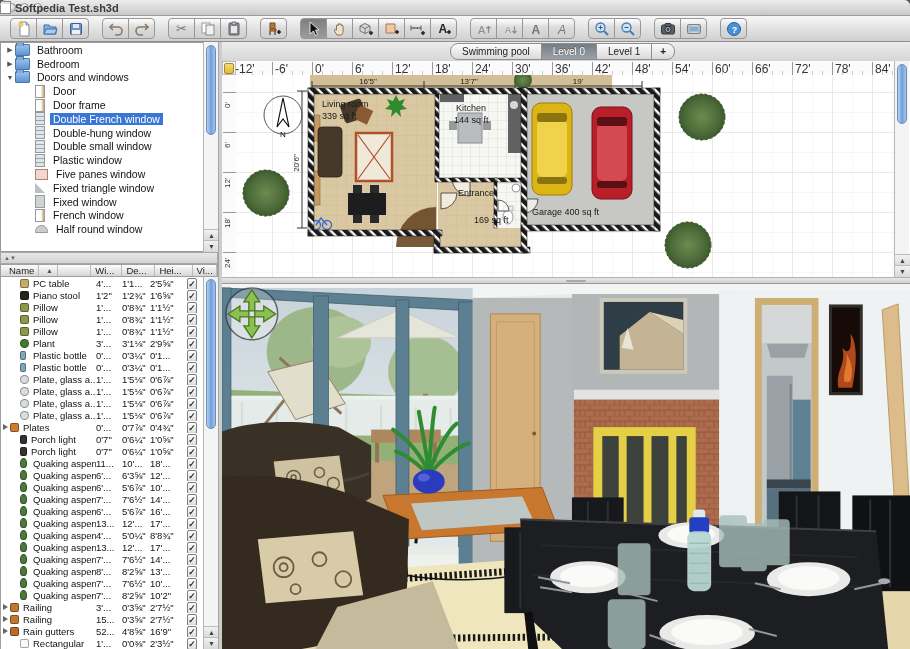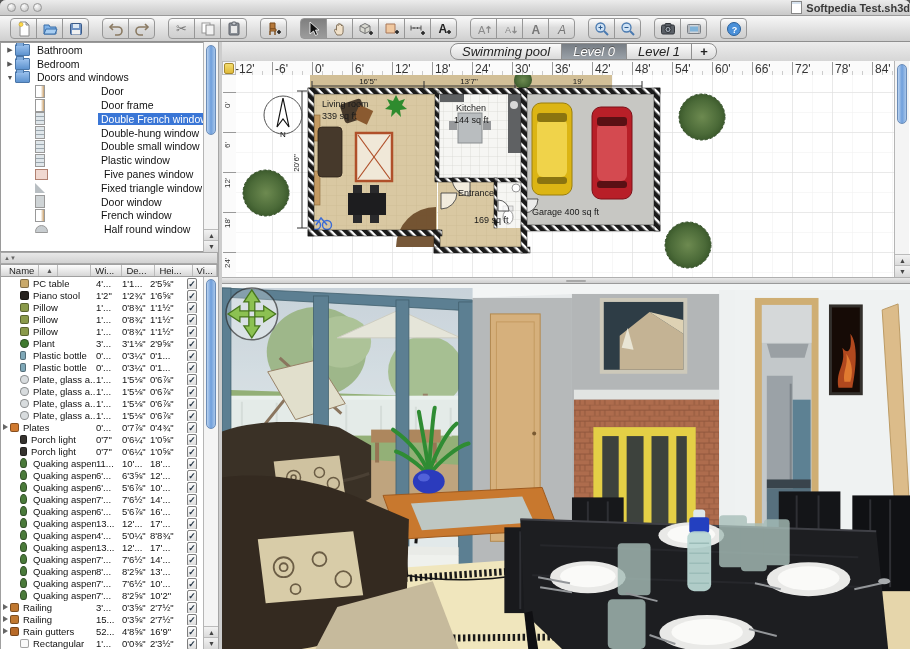--- a/index.html
+++ b/index.html
@@ -4,21 +4,21 @@
 <style>
   html,body{margin:0;padding:0;width:910px;height:649px;overflow:hidden;
     font-family:"Liberation Sans",sans-serif;background:#555;}
   #window{position:absolute;left:0;top:0;width:910px;height:649px;background:#e6e6e6;
     border-radius:6px 6px 0 0;overflow:hidden;box-shadow:inset 0 0 0 1px #8a8a8a;}
   
   #titlebar{position:absolute;left:0;top:0;width:910px;height:15px;
     background:linear-gradient(#ececec,#c9c9c9);border-bottom:1px solid #9a9a9a;}
   .light{position:absolute;top:3px;width:9px;height:9px;border-radius:50%;
     background:radial-gradient(circle at 35% 30%,#fdfdfd,#cfcfcf 70%,#aaa);border:1px solid #979797;box-sizing:border-box;}
-  #titlebar .t{position:absolute;top:1px;left:0;width:100%;text-align:right;font-size:11px;color:#3a3a3a;font-weight:bold;}
+  #titlebar .t{position:absolute;top:1px;left:0;width:100%;text-align:left;font-size:11px;color:#3a3a3a;font-weight:bold;}
   .doc-ic{display:inline-block;width:9px;height:11px;background:#fff;border:1px solid #888;
     vertical-align:-2px;margin-right:4px;box-shadow:inset 0 2px 0 #d8e4f0;}
   
   #toolbar{position:absolute;left:0;top:16px;width:910px;height:26px;
     background:linear-gradient(#f7f7f7,#cfcfcf);border-bottom:1px solid #8f8f8f;
     display:flex;align-items:center;padding-left:10px;box-sizing:border-box;}
   .tbg{display:flex;margin-right:13px;}
   .tbb{appearance:none;margin:0 0 0 -1px;padding:0;width:27px;height:21px;
     border:1px solid #979797;background:linear-gradient(#fdfdfd,#dcdcdc 45%,#cfcfcf);
     display:flex;align-items:center;justify-content:center;cursor:default;}
@@ -28,21 +28,21 @@
   .tbb.pressed{background:linear-gradient(#7f7f7f,#9c9c9c);}
   .tbb .ic{display:flex;width:16px;height:16px;align-items:center;justify-content:center;}
   .tbb svg{width:16px;height:16px;display:block;}
   .uni{font-size:13px;line-height:16px;}
   
   #left{position:absolute;left:0;top:42px;width:218px;height:607px;background:#e2e2e2;}
   #tree{position:absolute;left:0;top:0;width:218px;height:210px;background:#fff;
     border:1px solid #9a9a9a;box-sizing:border-box;overflow:hidden;}
   .trow{height:13.8px;display:flex;align-items:center;font-size:10.5px;color:#111;white-space:nowrap;}
   .trow .disc{width:10px;text-align:center;font-size:7px;color:#555;margin-left:4px;}
-  .trow.child{padding-left:34px;gap:48px;}
+  .trow.child{padding-left:34px;}
   .trow .lbl{padding:0 3px;}
   .trow.sel .lbl{background:#3a76d6;color:#fff;}
   .folder{width:13px;height:10px;background:linear-gradient(#9cc2ee,#5e93cf);border:1px solid #4a76a8;
     border-radius:1px;margin-right:4px;position:relative;}
   .folder:before{content:"";position:absolute;left:0;top:-3px;width:6px;height:3px;
     background:#7fabdd;border:1px solid #4a76a8;border-bottom:none;border-radius:1px 1px 0 0;}
   .tic{width:8px;height:11px;margin-right:5px;border:1px solid #999;background:#eee;}
   .tic-door{background:linear-gradient(90deg,#fff 60%,#c9a06a);}
   .tic-window{background:repeating-linear-gradient(#dfe6ea 0 3px,#9aa6ae 3px 4px);}
   .tic-window-wide{width:11px;height:9px;background:#f0d8d0;border-color:#b08070;}
@@ -84,22 +84,22 @@
   .fic-gutters{background:#b86a28;margin-left:0;}
   .fic-rect{background:#fafafa;}
   .cb{width:10px;height:10px;border:1px solid #7d7d7d;border-radius:2px;margin:0 auto;
     background:linear-gradient(#fdfdfd,#dcdcdc);font-size:9px;line-height:9px;color:#234;text-align:center;font-weight:bold;}
   
   #vsplit{position:absolute;left:218px;top:42px;width:4px;height:607px;background:#cdcdcd;border-left:1px solid #a5a5a5;box-sizing:border-box;}
   #right{position:absolute;left:222px;top:42px;width:688px;height:607px;}
   #tabbar{position:absolute;left:0;top:0;width:688px;height:19px;background:linear-gradient(#ececec,#d6d6d6);
     border-bottom:1px solid #a2a2a2;}
   #tabs{position:absolute;left:228px;top:1px;display:flex;}
-  .tab{height:15px;line-height:15px;padding:0 11px;font-size:13px;color:#222;
-    border:1px solid #8f8f8f;margin-left:-1px;background:linear-gradient(#fbfbfb,#dadada);font-style:italic;}
+  .tab{height:15px;line-height:15px;padding:0 11px;font-size:10px;color:#222;
+    border:1px solid #8f8f8f;margin-left:-1px;background:linear-gradient(#fbfbfb,#dadada);}
   .tab:first-child{border-radius:8px 0 0 8px;margin-left:0;}
   .tab.add{border-radius:0 8px 8px 0;font-weight:bold;padding:0 8px;}
   .tab.sel{background:linear-gradient(#777d84,#9aa1a8);color:#fff;text-shadow:0 -1px 0 #555;}
   #planwrap{position:absolute;left:0;top:19px;width:688px;height:216px;background:#fff;}
   #ruler-corner{position:absolute;left:0;top:0;width:14px;height:14px;background:#f6f6f6;border:1px solid #bbb;box-sizing:border-box;}
   #corner-flag{position:absolute;left:1px;top:1px;width:10px;height:11px;background:linear-gradient(#f4dd6e,#dfb93a);
     border:1px solid #a8892a;border-radius:2px;box-sizing:border-box;}
   #ruler-top{position:absolute;left:14px;top:0;width:658px;height:14px;background:#fbfbfb;border-bottom:1px solid #aaa;overflow:hidden;}
   .rt-lab{position:absolute;top:1px;font-size:12px;color:#333;}
   .rt-tick{position:absolute;bottom:0;width:1px;height:13px;background:#999;}
@@ -388,21 +388,21 @@
         <div class="trow child">
           <span class="tic tic-window-wide"></span>
           <span class="lbl">Five panes window</span>
         </div>
         <div class="trow child">
           <span class="tic tic-window-tri"></span>
           <span class="lbl">Fixed triangle window</span>
         </div>
         <div class="trow child">
           <span class="tic tic-window-plain"></span>
-          <span class="lbl">Door window</span>
+          <span class="lbl">Fixed window</span>
         </div>
         <div class="trow child">
           <span class="tic tic-door"></span>
           <span class="lbl">French window</span>
         </div>
         <div class="trow child">
           <span class="tic tic-window-round"></span>
           <span class="lbl">Half round window</span>
         </div>
       </div>

